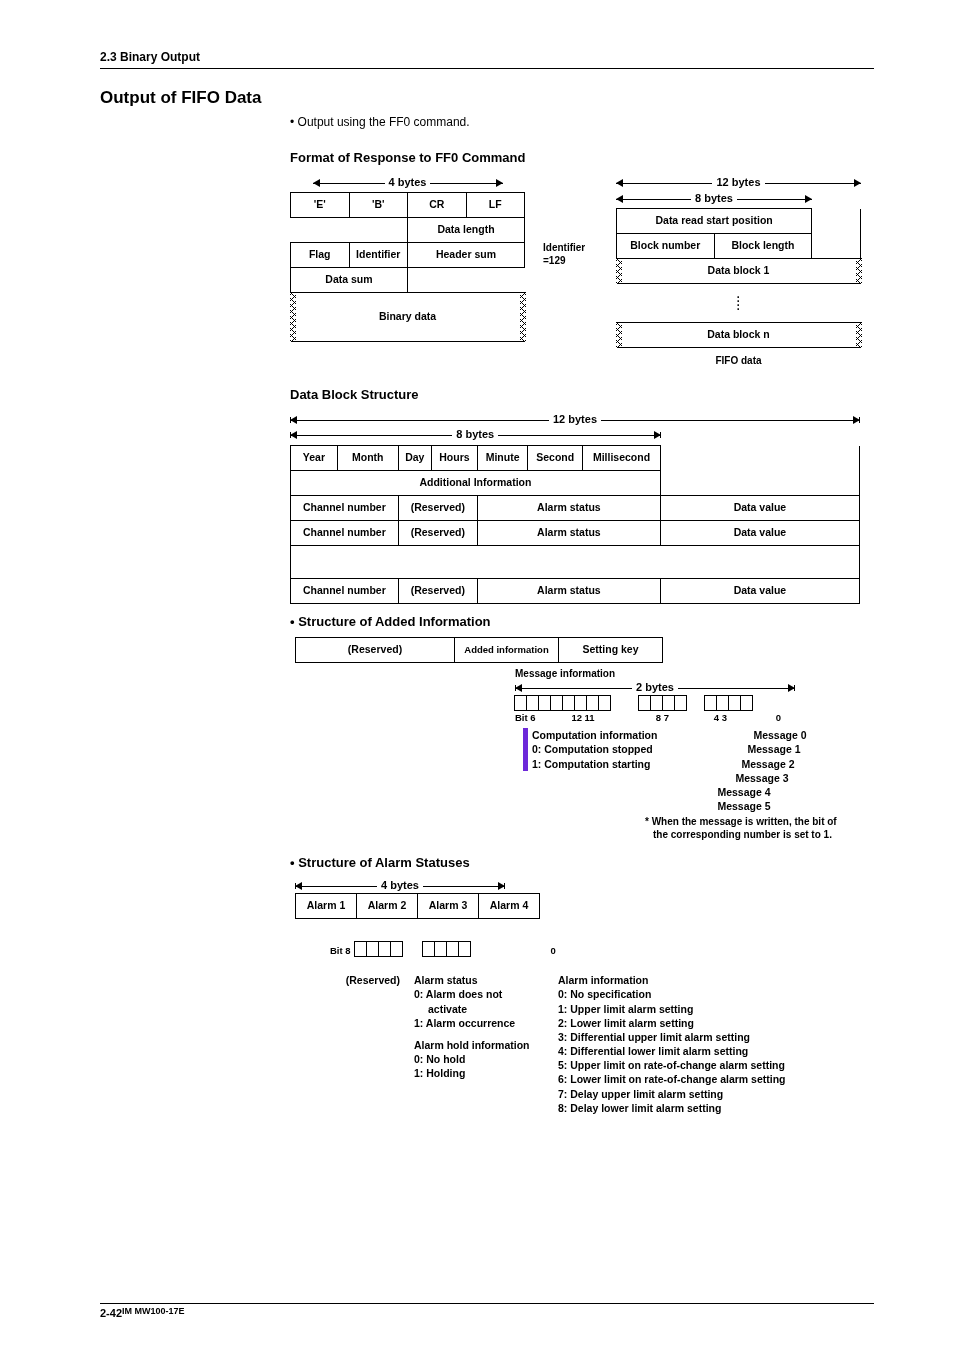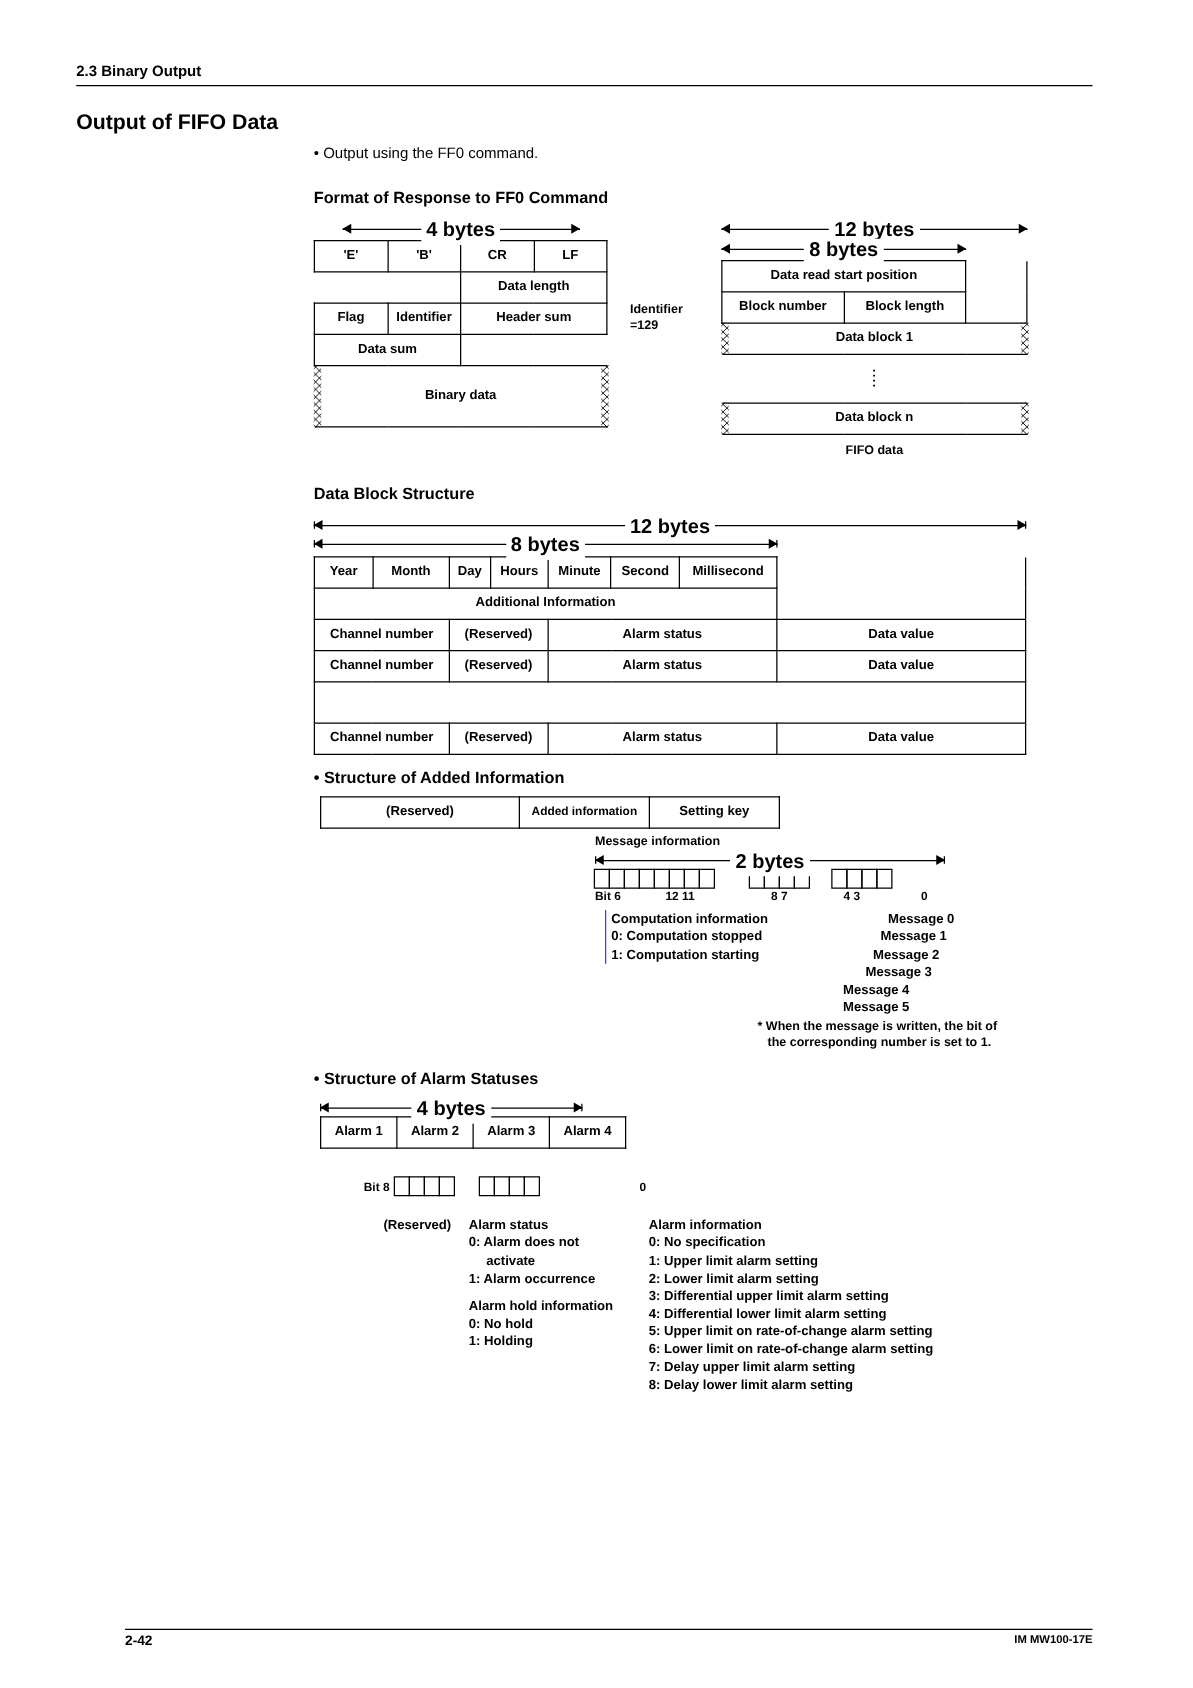--- a/index.html
+++ b/index.html
@@ -7,21 +7,21 @@
     font-family: Arial, Helvetica, sans-serif;
     font-size: 12px;
     color: #000;
     background: #fff;
     line-height: 1.3;
   }
   .page {
     width: 954px;
     height: 1350px;
     box-sizing: border-box;
-    padding: 50px 80px 30px 61px;
+    padding: 50px 80px 30px 100px;
     position: relative;
   }
   .section-crumb {
     font-size: 12px;
     font-weight: bold;
     border-bottom: 1px solid #000;
     padding-bottom: 2px;
     margin-bottom: 18px;
   }
   .h1 {
@@ -83,21 +83,21 @@
     position:absolute;
     left:-1px; top:-1px; bottom:-1px;
     width:6px;
     background:
       linear-gradient(45deg, transparent 45%, #000 45%, #000 55%, transparent 55%) 0 0/6px 6px,
       linear-gradient(135deg, transparent 45%, #000 45%, #000 55%, transparent 55%) 0 3px/6px 6px;
   }
 
   .measure {
     position:relative;
-    font-size:16px;
+    font-size:11px;
     font-weight:bold;
     text-align:center;
     height:15px;
   }
   .measure .bar {
     position:absolute;
     left:0; right:0;
     border-top:1px solid #000;
     top:8px;
   }
@@ -122,21 +122,20 @@
   .xsmall { font-size:9.5px; font-weight:bold; }
 
   .vdots { text-align:center; line-height:4px; letter-spacing:0; font-size:9px;}
 
   .footer {
     position:absolute;
     bottom:30px;
     left:100px; right:80px;
     border-top:1px solid #000;
     display:flex;
-    justify-content:space-between;
     font-size:11px;
     font-weight:bold;
     padding-top:2px;
   }
   .footer .r { font-size:9px; }
 
   .bitbox { display:flex; }
   .bitbox div {
     width:11px; height:14px;
     border:1px solid #000;
@@ -319,21 +318,21 @@
       </div>
       <div class="xsmall" style="display:flex;gap:0;margin-top:1px;">
         <span style="width:38px">Bit 6</span>
         <span style="width:60px;text-align:center">12 11</span>
         <span style="width:56px;text-align:right">8 7</span>
         <span style="width:58px;text-align:right">4 3</span>
         <span style="width:54px;text-align:right">0</span>
       </div>
       <div style="display:flex;gap:20px;margin-top:4px;">
         <div class="info-list" style="margin-left:8px;">
-          <div style="border-left:1px solid #6d28d9;padding-left:4px;">
+          <div style="border-left:5px solid #6d28d9;padding-left:4px;">
             <div>Computation information</div>
             <div>0: Computation stopped</div>
             <div>1: Computation starting</div>
           </div>
         </div>
         <div class="info-list" style="margin-left:40px;">
           <div style="text-align:right">Message 0</div>
           <div style="text-align:right;margin-right:6px">Message 1</div>
           <div style="text-align:right;margin-right:12px">Message 2</div>
           <div style="text-align:right;margin-right:18px">Message 3</div>

